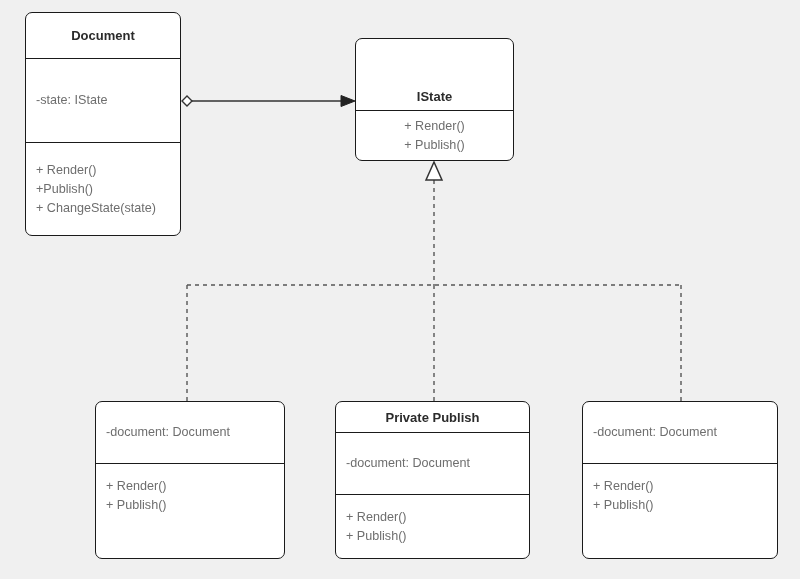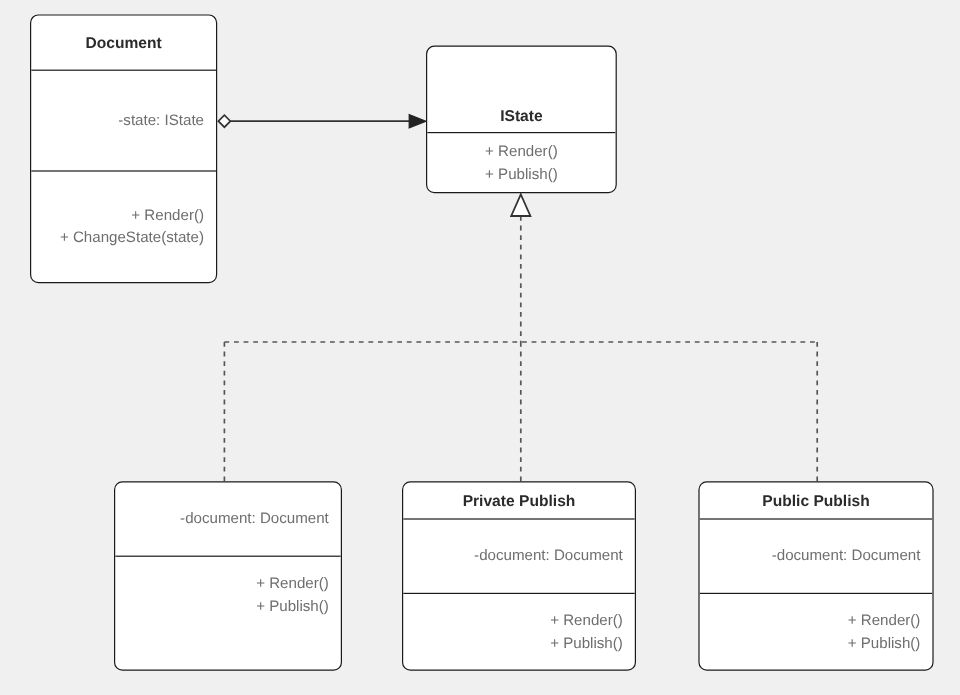--- a/index.html
+++ b/index.html
@@ -51,21 +51,20 @@
   }
   .uml-section {
     box-sizing: border-box;
     color: #6e6e6e;
     font-size: 12.6px;
     line-height: 19px;
     display: flex;
     flex-direction: column;
     justify-content: center;
     padding: 0 10px;
-    align-items: flex-end;
   }
   .uml-section.divided {
     border-bottom: 1.6px solid #1a1a1a;
   }
   .uml-section.centered {
     align-items: center;
     text-align: center;
   }
   .uml-row {
     white-space: nowrap;
@@ -119,20 +118,21 @@
     </g>
   </svg>
 
   <div class="uml-class" id="node-document">
     <div class="uml-title">Document</div>
     <div class="uml-section sec-attrs divided">
       <div class="uml-row">-state: IState</div>
     </div>
     <div class="uml-section sec-ops">
       <div class="uml-row">+ Render()</div>
+      <div class="uml-row">+Publish()</div>
       <div class="uml-row">+ ChangeState(state)</div>
     </div>
   </div>
 
   <div class="uml-class" id="node-istate">
     <div class="uml-title">IState</div>
     <div class="uml-section sec-ops centered">
       <div class="uml-row">+ Render()</div>
       <div class="uml-row">+ Publish()</div>
     </div>
@@ -153,21 +153,20 @@
     <div class="uml-section sec-attrs divided">
       <div class="uml-row">-document: Document</div>
     </div>
     <div class="uml-section sec-ops">
       <div class="uml-row">+ Render()</div>
       <div class="uml-row">+ Publish()</div>
     </div>
   </div>
 
   <div class="uml-class leaf" id="node-public">
-    <div class="uml-title">Public Publish</div>
     <div class="uml-section sec-attrs divided">
       <div class="uml-row">-document: Document</div>
     </div>
     <div class="uml-section sec-ops">
       <div class="uml-row">+ Render()</div>
       <div class="uml-row">+ Publish()</div>
     </div>
   </div>
 
 </div>

